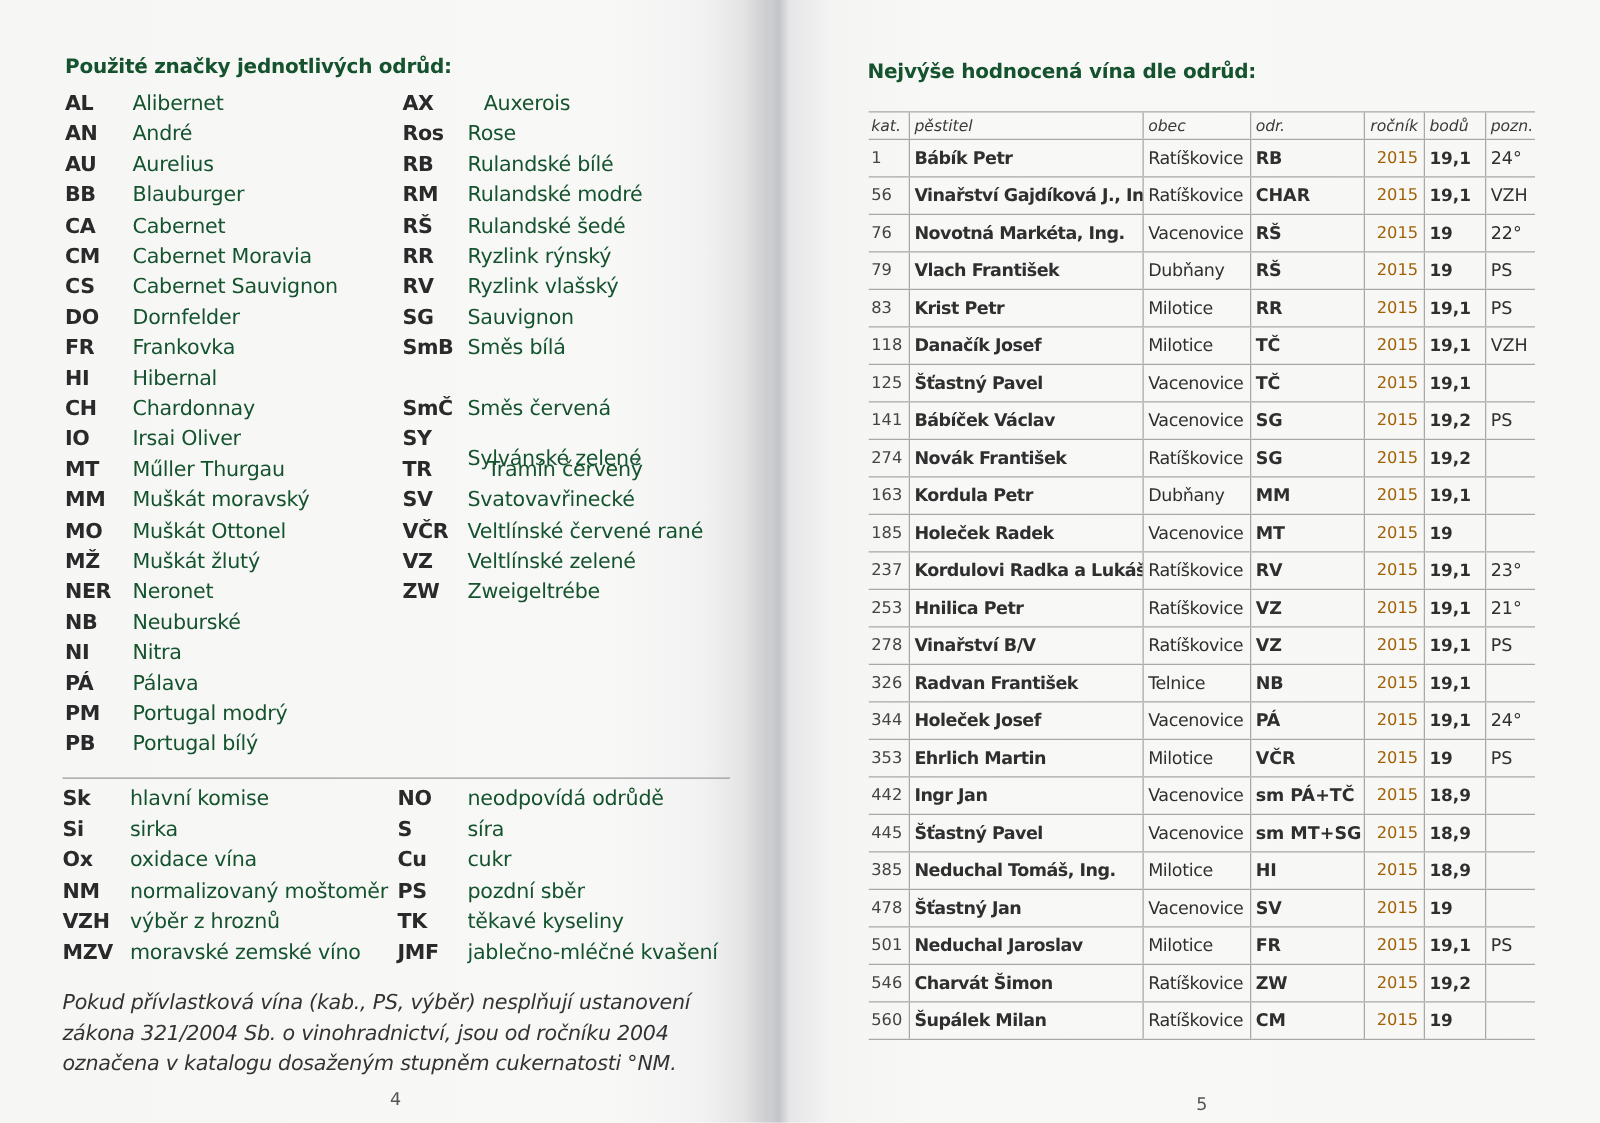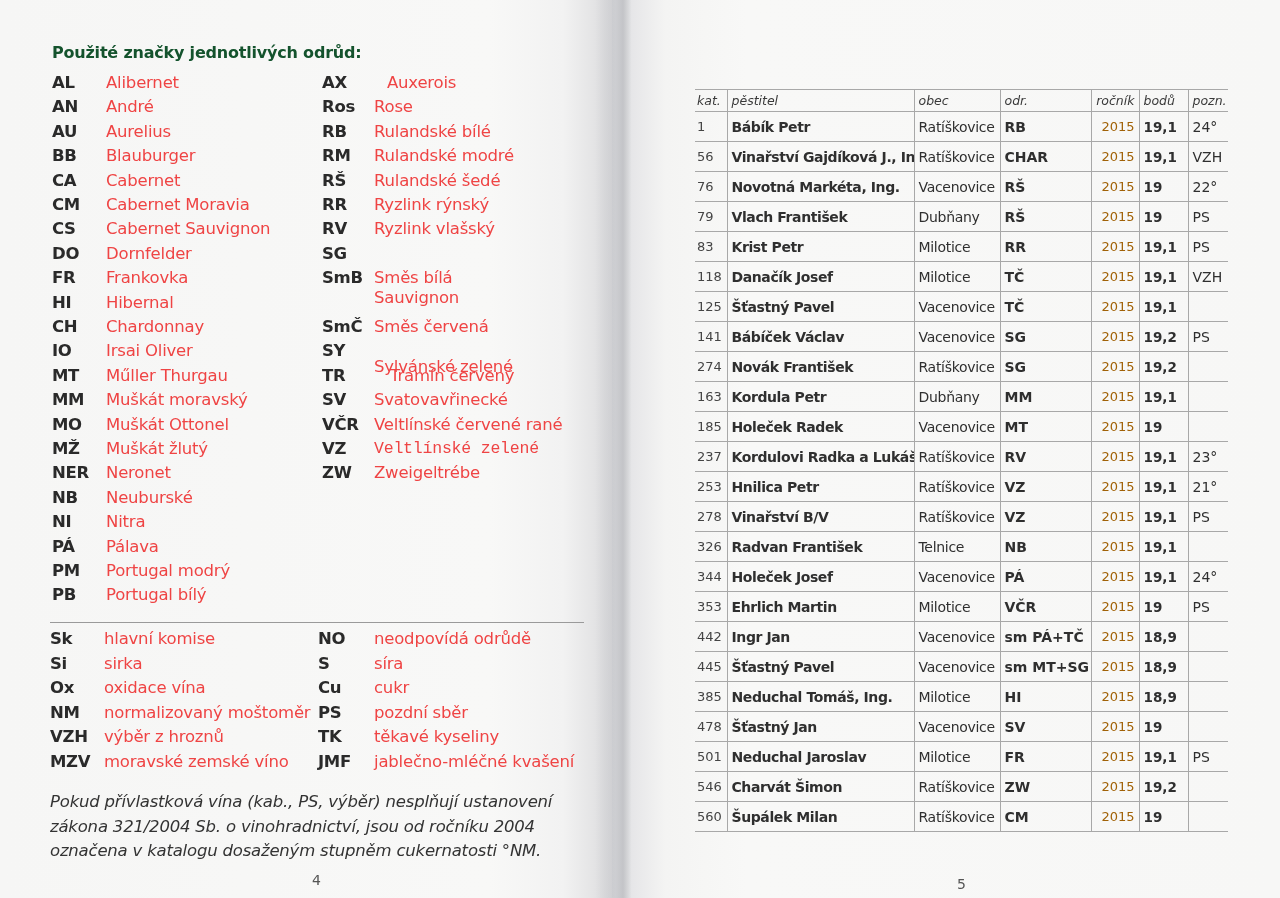--- a/index.html
+++ b/index.html
@@ -24,21 +24,21 @@
     background: linear-gradient(to right, rgba(255,255,255,0) 0%, rgba(200,201,205,0.55) 55%, rgba(185,186,190,0.7) 75%, rgba(235,235,236,0.3) 100%);
   }
 
   .h-title {
     position: absolute; font-weight: bold; font-size: 16px; color: #14532d;
     letter-spacing: -0.2px;
   }
   .legend-col { position: absolute; }
   .legend-row { position: absolute; left: 0; height: 24px; white-space: nowrap; font-size: 16.5px; }
   .legend-row .code { position: absolute; left: 0; font-weight: bold; color: #2a2a2a; letter-spacing: -0.3px; }
-  .legend-row .name { position: absolute; color: #ef4444; letter-spacing: -0.2px; }
+  .legend-row .name { position: absolute; color: #14532d; letter-spacing: -0.2px; }
 
   .divider {
     position: absolute; left: 50px; top: 622px; width: 534px; height: 1px; background: #9a9a9a;
   }
 
   .note {
     position: absolute; left: 50px; top: 790px; width: 540px;
     font-style: italic; font-size: 16.5px; line-height: 24.5px; color: #333;
     letter-spacing: -0.2px;
   }
@@ -190,21 +190,21 @@
       <div class="legend-row" style="top: 122px;">
         <span class="code">RR</span>
         <span class="name" style="left: 52px;">Ryzlink rýnský</span>
       </div>
       <div class="legend-row" style="top: 146.4px;">
         <span class="code">RV</span>
         <span class="name" style="left: 52px;">Ryzlink vlašský</span>
       </div>
       <div class="legend-row" style="top: 170.8px;">
         <span class="code">SG</span>
-        <span class="name" style="left: 52px; margin-top: 44px;">Sauvignon</span>
+        <span class="name" style="left: 52px;">Sauvignon</span>
       </div>
       <div class="legend-row" style="top: 195.2px;">
         <span class="code">SmB</span>
         <span class="name" style="left: 52px;">Směs bílá</span>
       </div>
       <div class="legend-row" style="top: 219.6px;">
         <span class="code"></span>
         <span class="name" style="left: 52px;"></span>
       </div>
       <div class="legend-row" style="top: 244px;">
@@ -222,21 +222,21 @@
       <div class="legend-row" style="top: 317.2px;">
         <span class="code">SV</span>
         <span class="name" style="left: 52px;">Svatovavřinecké</span>
       </div>
       <div class="legend-row" style="top: 341.6px;">
         <span class="code">VČR</span>
         <span class="name" style="left: 52px;">Veltlínské červené rané</span>
       </div>
       <div class="legend-row" style="top: 366px;">
         <span class="code">VZ</span>
-        <span class="name" style="left: 52px; font-family: Liberation Mono, monospace;">Veltlínské zelené</span>
+        <span class="name" style="left: 52px;">Veltlínské zelené</span>
       </div>
       <div class="legend-row" style="top: 390.4px;">
         <span class="code">ZW</span>
         <span class="name" style="left: 52px;">Zweigeltrébe</span>
       </div>
     </div>
 
   <div class="divider"></div>
 
   <div class="legend-col" id="abbr-col1" style="left:50px; top:629px;">
@@ -288,20 +288,21 @@
       </div>
       <div class="legend-row" style="top: 122.5px;">
         <span class="code">JMF</span>
         <span class="name" style="left: 56px;">jablečno-mléčné kvašení</span>
       </div>
     </div>
 
   <div class="note">Pokud přívlastková vína (kab., PS, výběr) nesplňují ustanovení zákona 321/2004 Sb. o vinohradnictví, jsou od ročníku 2004 označena v katalogu dosaženým stupněm cukernatosti °NM.</div>
   <div class="page-num" style="left:312px; top:872px;">4</div>
 
+  <div class="h-title" style="left:694px; top:47px;">Nejvýše hodnocená vína dle odrůd:</div>
 
   <table class="wines">
     <colgroup>
       <col style="width:32px">
         <col style="width:187px">
         <col style="width:86px">
         <col style="width:91px">
         <col style="width:48px">
         <col style="width:49px">
         <col style="width:40px">

